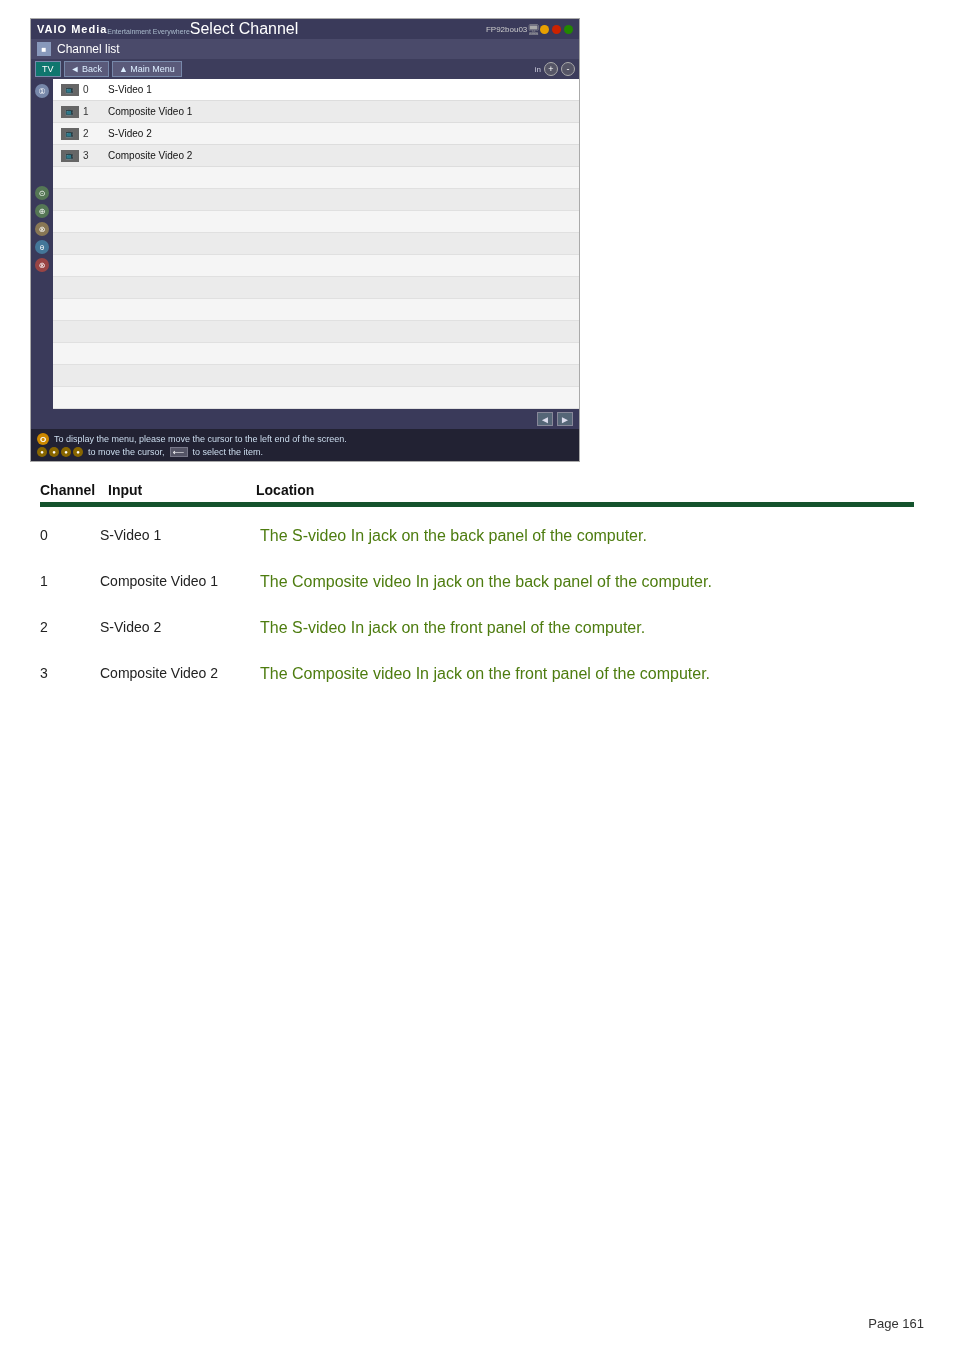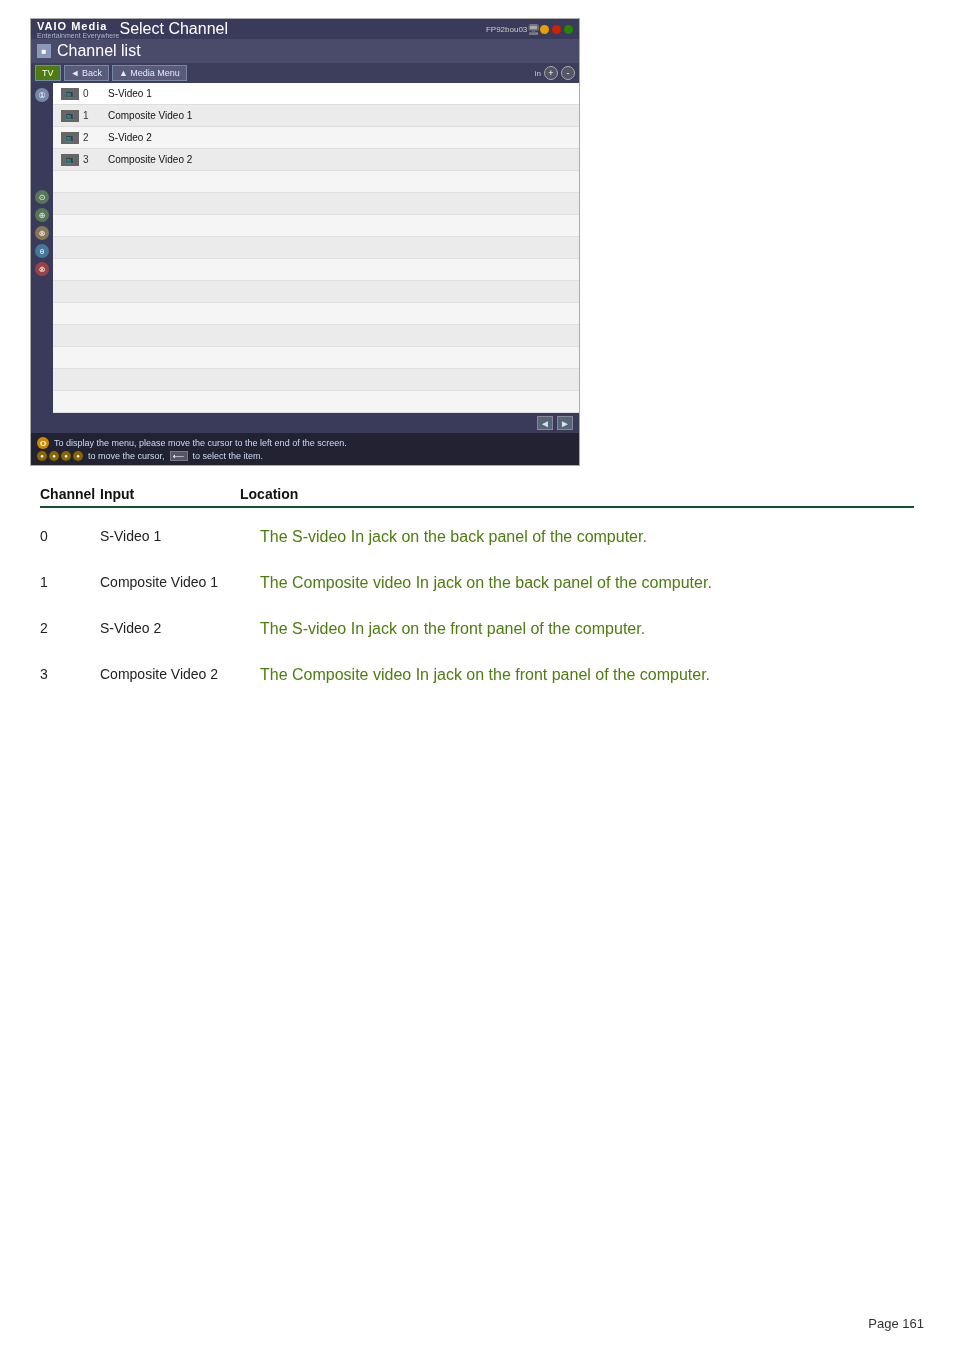--- a/index.html
+++ b/index.html
@@ -27,21 +27,21 @@
     .top-bar {
       background: #3a3a5a;
       display: flex;
       align-items: center;
       justify-content: space-between;
       padding: 3px 6px;
       height: 20px;
     }
     .vaio-logo {
       display: flex;
-      flex-direction: column;
+      align-items: flex-end;
     }
     .vaio-logo-main {
       color: #ffffff;
       font-size: 11px;
       font-weight: bold;
       letter-spacing: 1px;
     }
     .vaio-logo-sub {
       color: #aabbcc;
       font-size: 7px;
@@ -87,41 +87,41 @@
       background: #8899bb;
       border: 1px solid #aabb cc;
       display: flex;
       align-items: center;
       justify-content: center;
       font-size: 8px;
       color: #fff;
     }
     .toolbar-label {
       color: #ffffff;
-      font-size: 16px;
+      font-size: 12px;
     }
 
     
     .nav-tabs {
       background: #3d3d5c;
       display: flex;
       align-items: center;
       padding: 2px 4px;
       gap: 3px;
     }
     .nav-tab {
       background: #5a5a7a;
       color: #ddeeff;
       font-size: 9px;
       padding: 2px 6px;
       border: 1px solid #7788aa;
       cursor: pointer;
     }
     .nav-tab.active {
-      background: #4d7c0f;
+      background: #0f766e;
       color: #fff;
     }
     .nav-spacer { flex: 1; }
     .nav-right {
       display: flex;
       align-items: center;
       gap: 3px;
       font-size: 8px;
       color: #ccd;
       margin-left: 20px;
@@ -288,23 +288,23 @@
       cursor: pointer;
     }
 
     
     .content-section {
       padding: 20px 40px;
     }
 
     .table-header {
       display: flex;
-      gap: 0;
+      gap: 8px;
       margin-bottom: 16px;
-      border-bottom: 2px solid #14532d;
+      border-bottom: 5px solid #14532d;
       padding-bottom: 4px;
     }
     .th {
       font-weight: bold;
       font-size: 14px;
       color: #111;
     }
     .th-channel { width: 60px; }
     .th-input { width: 140px; }
     .th-location { width: 300px; }
@@ -363,21 +363,21 @@
   </div>
 
   <div class="toolbar-area">
     <div class="toolbar-icon">■</div>
     <span class="toolbar-label">Channel list</span>
   </div>
 
   <div class="nav-tabs">
     <div class="nav-tab active">TV</div>
     <div class="nav-tab">◄ Back</div>
-    <div class="nav-tab">▲ Media Menu</div>
+    <div class="nav-tab">▲ Main Menu</div>
     <div class="nav-spacer"></div>
     <div class="nav-right">
       <span>in</span>
       <div class="small-btn">+</div>
       <div class="small-btn">-</div>
     </div>
   </div>
 
   <div class="main-content">
 

